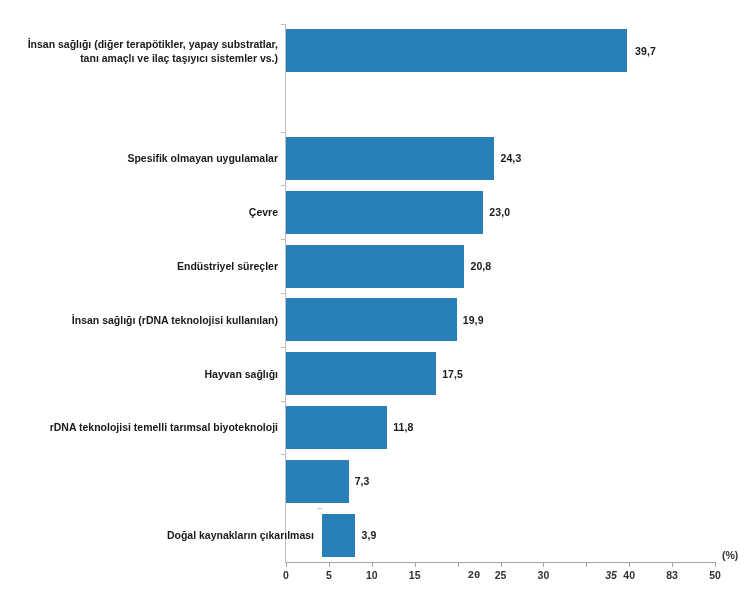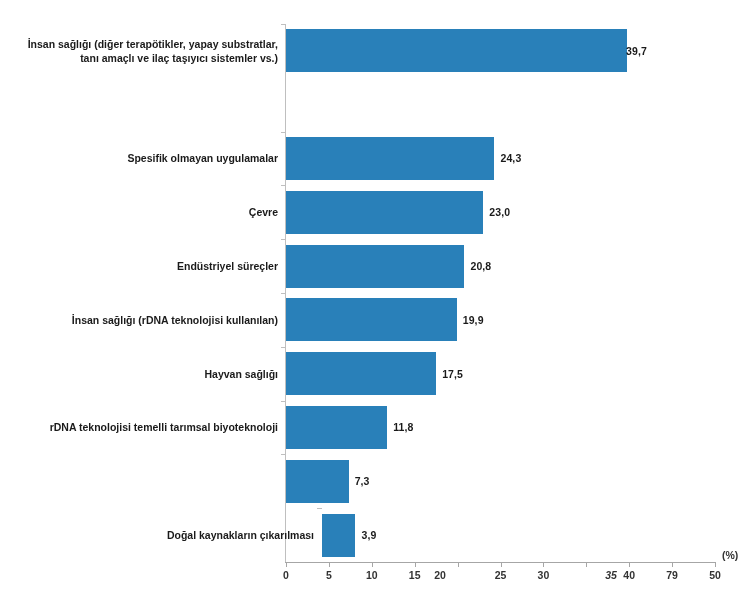--- a/index.html
+++ b/index.html
@@ -128,21 +128,21 @@
 
   <div class="axis-y-line"></div>
   <div class="axis-x-line"></div>
 
   <div class="plot-area" id="plot-area">
       <div class="row" style="top: 0px; height: 53.8px; padding-left: 35px;">
         <div class="y-tick" style="top: 0px;"></div>
         <div class="cat-label-wrap">İnsan sağlığı (diğer terapötikler, yapay substratlar,
 tanı amaçlı ve ilaç taşıyıcı sistemler vs.)</div>
         <div class="bar" style="width: 340.626px; background: rgb(41, 128, 185); top: 5.4px;"></div>
-        <div class="bar-value" style="left: 340px; text-align: right;">39,7</div>
+        <div class="bar-value" style="left: 349px; text-align: right;">39,7</div>
       </div>
       <div class="row" style="top: 107.6px; height: 53.8px;">
         <div class="y-tick" style="top: 0px;"></div>
         <div class="cat-label-wrap">Spesifik olmayan uygulamalar</div>
         <div class="bar" style="width: 208.494px; background: rgb(41, 128, 185); top: 5.4px;"></div>
         <div class="bar-value" style="left: 214.494px;">24,3</div>
       </div>
       <div class="row" style="top: 161.4px; height: 53.8px;">
         <div class="y-tick" style="top: 0px;"></div>
         <div class="cat-label-wrap">Çevre</div>
@@ -189,30 +189,30 @@
   <div id="x-axis">
       <div class="x-tick" style="left: 286px;"></div>
       <div class="x-tick-label" style="left: 286px;">0</div>
       <div class="x-tick" style="left: 328.9px;"></div>
       <div class="x-tick-label" style="left: 328.9px;">5</div>
       <div class="x-tick" style="left: 371.8px;"></div>
       <div class="x-tick-label" style="left: 371.8px;">10</div>
       <div class="x-tick" style="left: 414.7px;"></div>
       <div class="x-tick-label" style="left: 414.7px;">15</div>
       <div class="x-tick" style="left: 457.6px;"></div>
-      <div class="x-tick-label" style="left: 440px;">20</div>
+      <div class="x-tick-label" style="left: 474px; font-family: Liberation Mono, monospace;">20</div>
       <div class="x-tick" style="left: 500.5px;"></div>
       <div class="x-tick-label" style="left: 500.5px;">25</div>
       <div class="x-tick" style="left: 543.4px;"></div>
       <div class="x-tick-label" style="left: 543.4px;">30</div>
       <div class="x-tick" style="left: 586.3px;"></div>
       <div class="x-tick-label" style="left: 611px; font-style: italic;">35</div>
       <div class="x-tick" style="left: 629.2px;"></div>
       <div class="x-tick-label" style="left: 629.2px; text-align: center;">40</div>
       <div class="x-tick" style="left: 672.1px;"></div>
-      <div class="x-tick-label" style="left: 672.1px;">79</div>
+      <div class="x-tick-label" style="left: 672.1px;">83</div>
       <div class="x-tick" style="left: 715px;"></div>
       <div class="x-tick-label" style="left: 715px;">50</div>
     </div>
 
   <div class="axis-unit">(%)</div>
 
 </div>
 
 </body></html>

